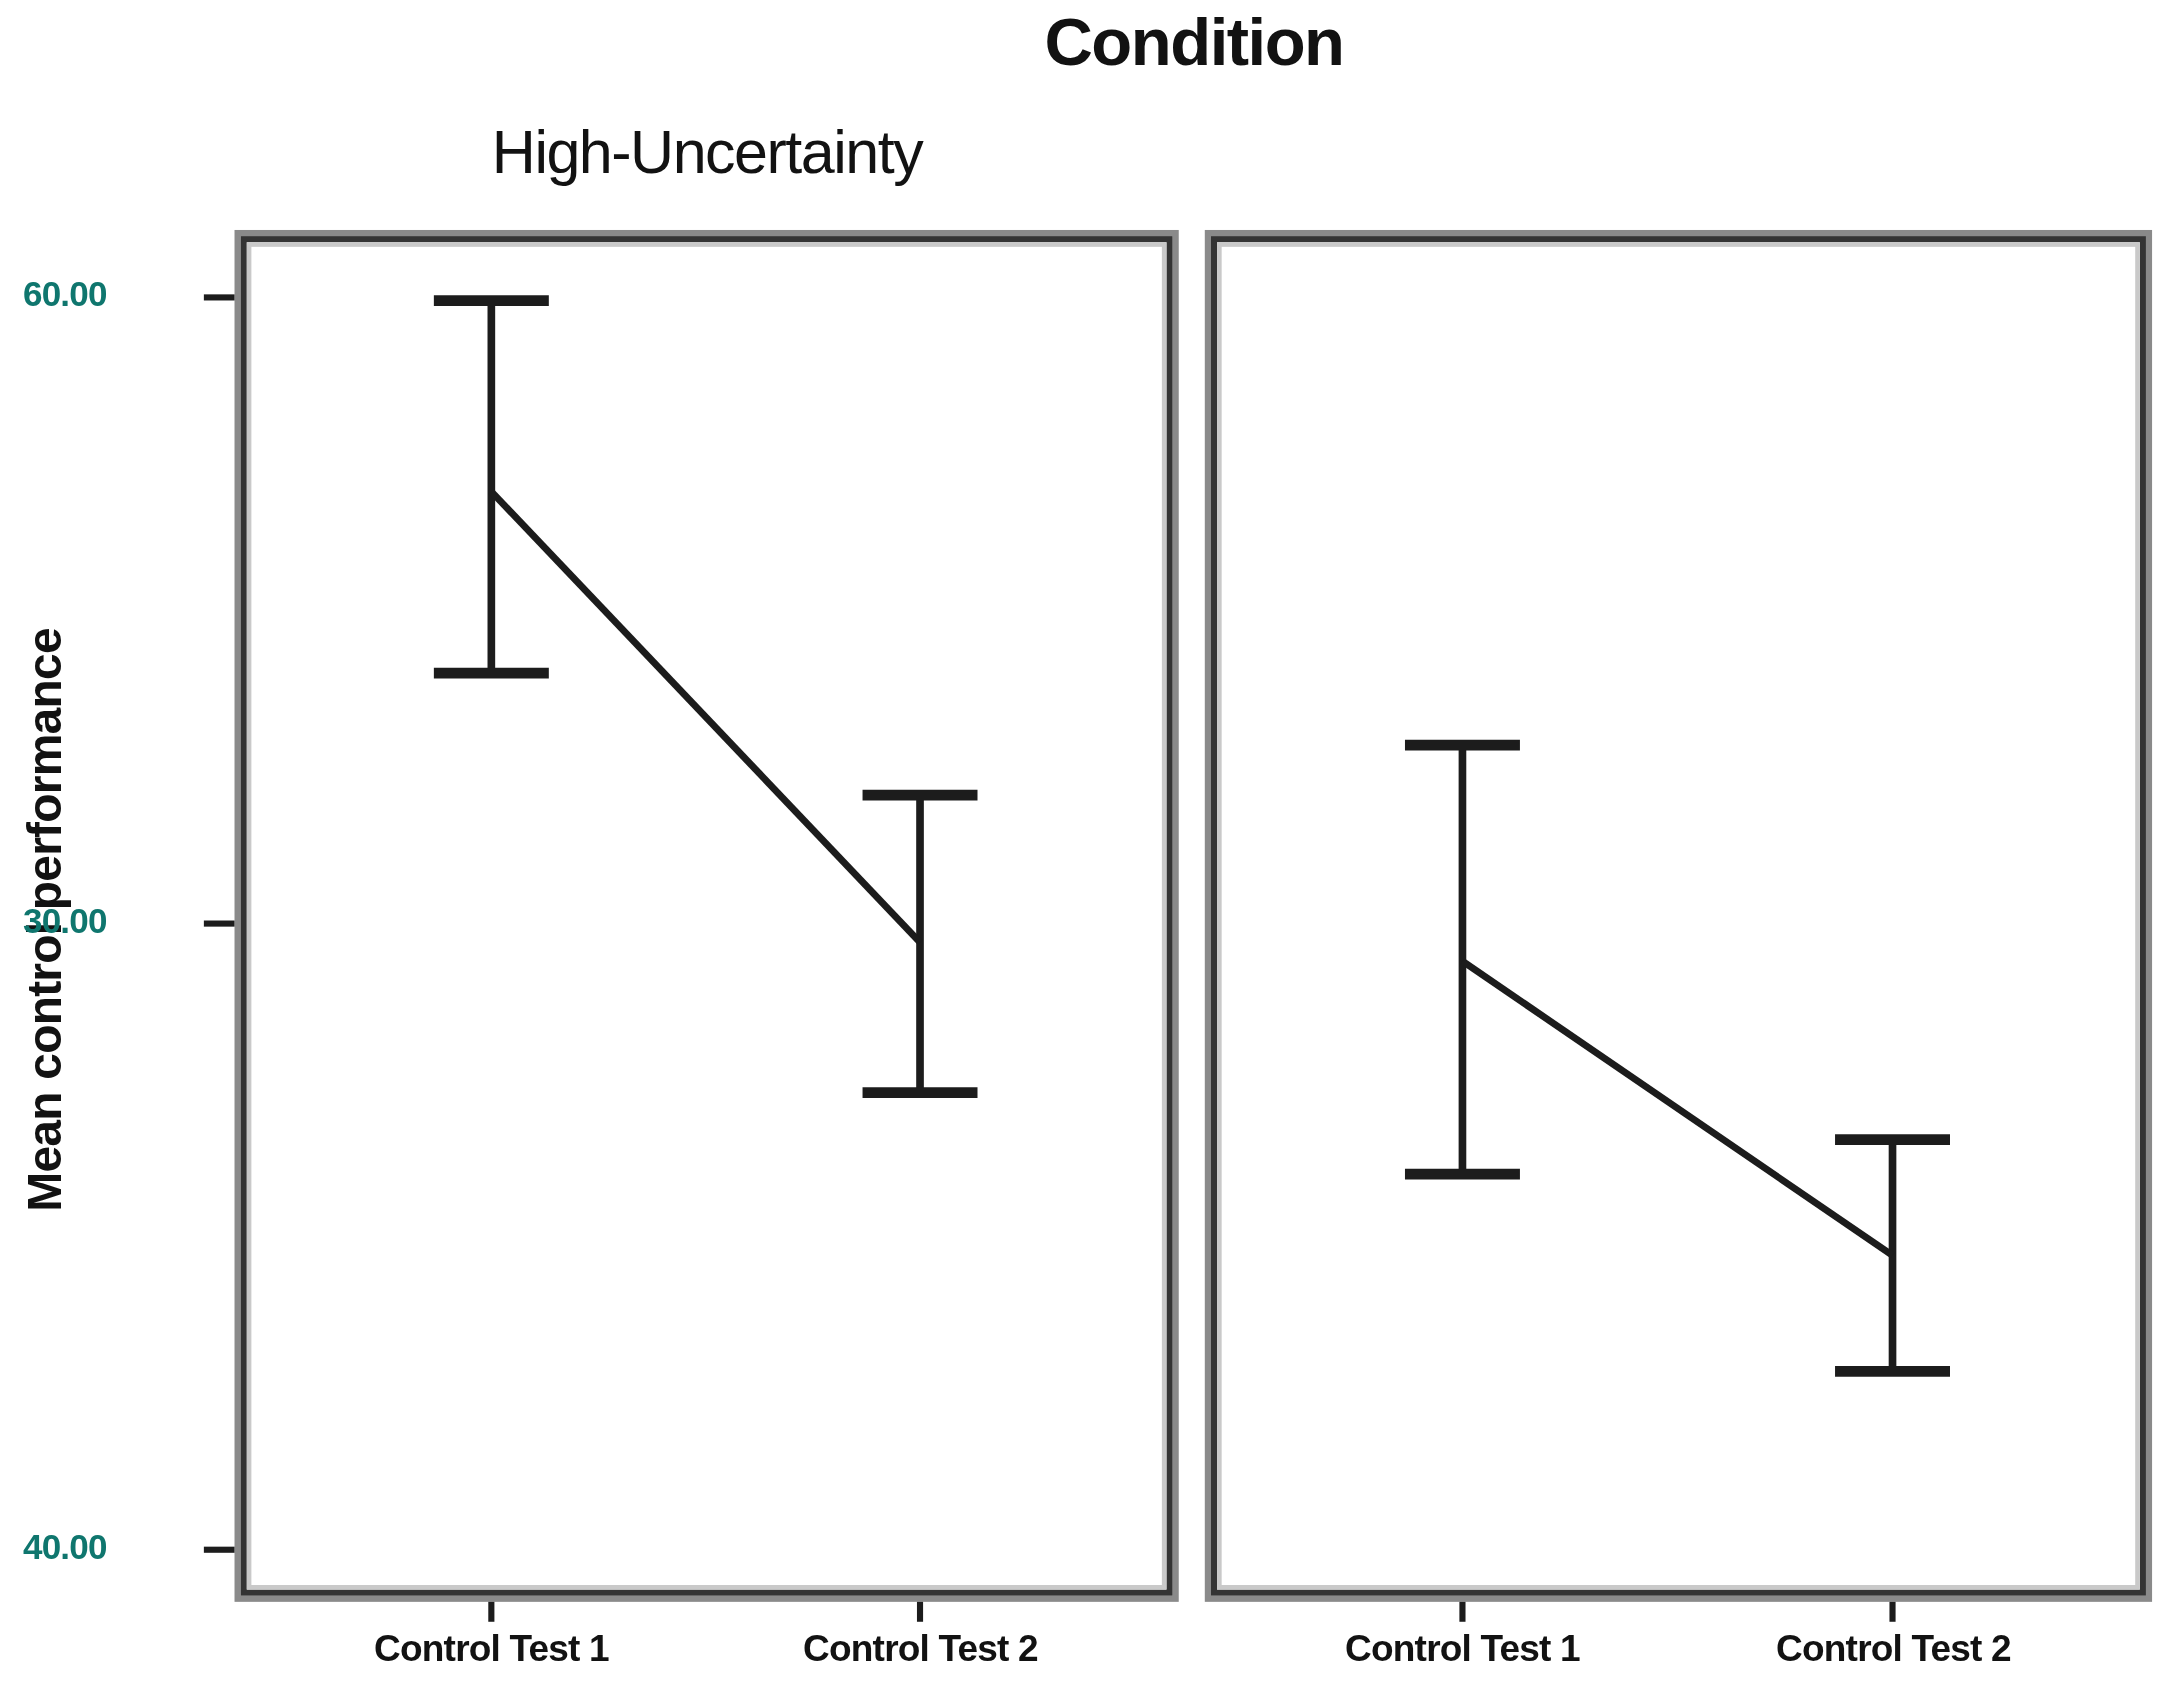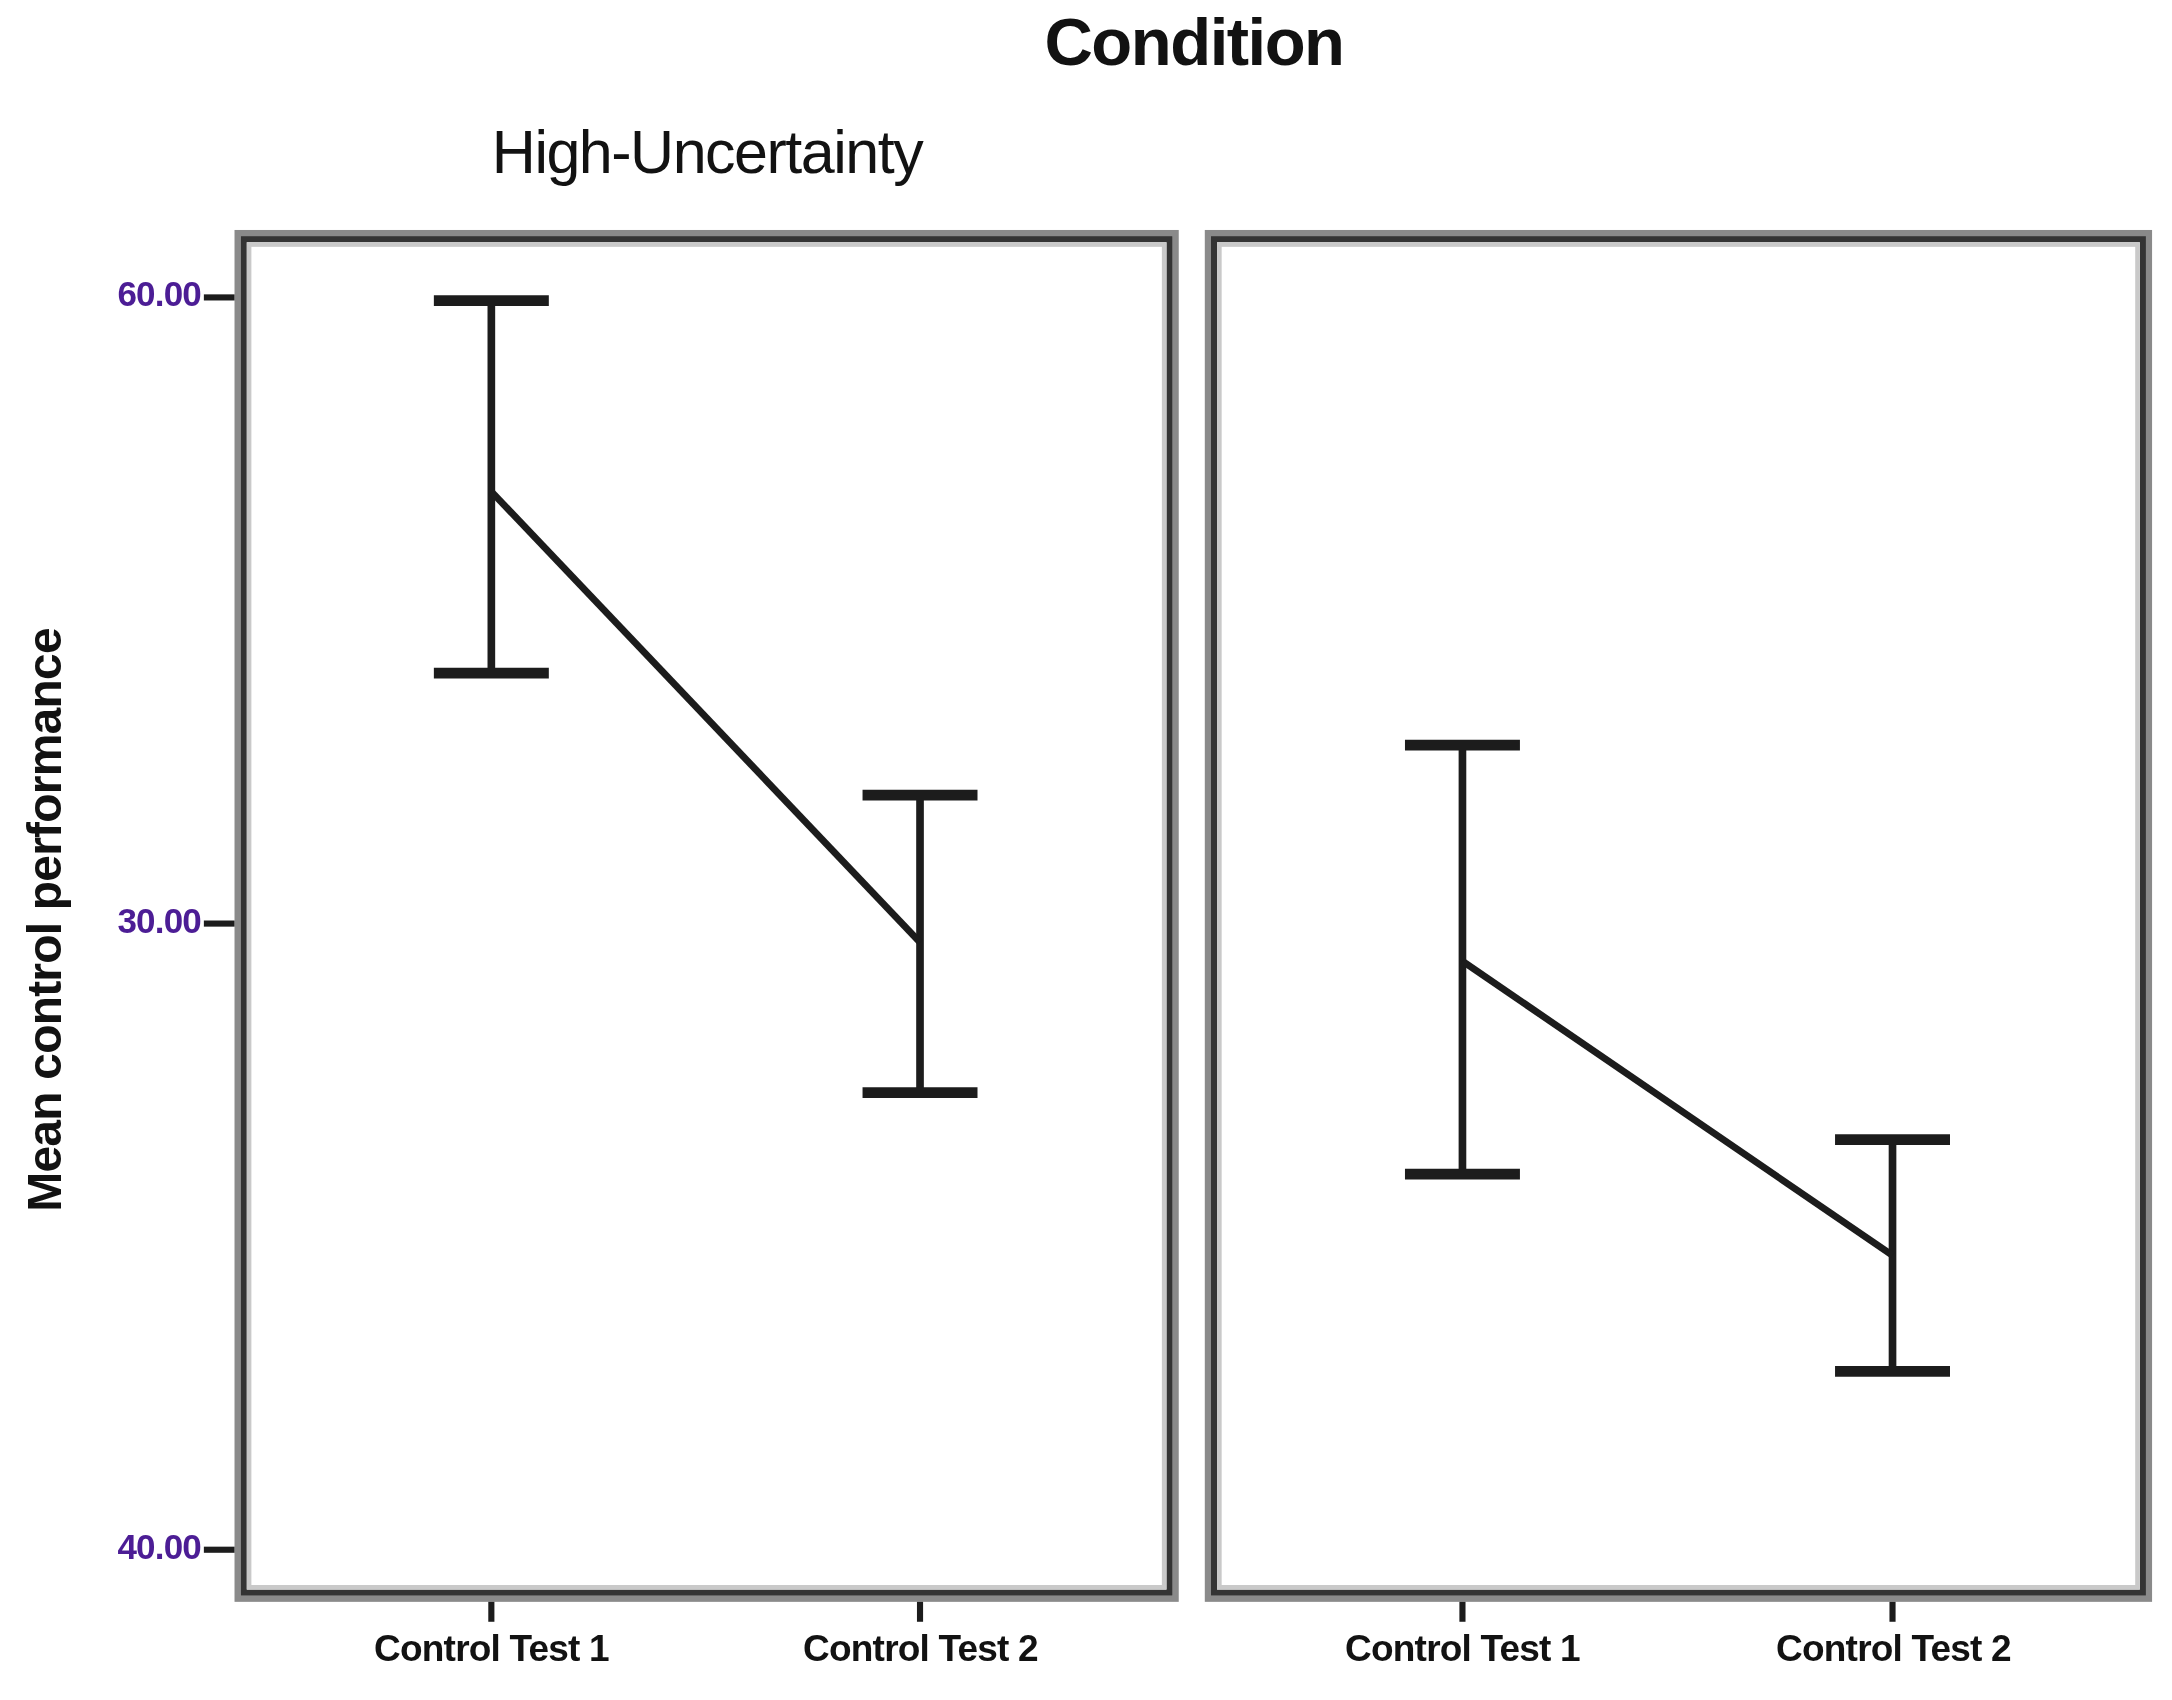--- a/index.html
+++ b/index.html
@@ -31,23 +31,22 @@
   #y-axis-title {
     left:44px; top:920px;
     transform:translate(-50%,-50%) rotate(-90deg);
     white-space:nowrap;
     font-size:48px; font-weight:700; letter-spacing:-0.8px;
     color:#121212;
   }
   .ytick {
     position:absolute;
     left:23px; width:178px;
-    text-align:right;
     font-size:35px; font-weight:700; letter-spacing:-0.8px;
-    color:#4c1d95;
+    color:#0f766e;
   }
   .xcat {
     position:absolute;
     width:537px; top:1628px;
     text-align:center;
     font-size:37px; font-weight:700; letter-spacing:-0.8px;
     color:#121212;
     white-space:nowrap;
   }
   #plot-svg { left:0; top:0; }

